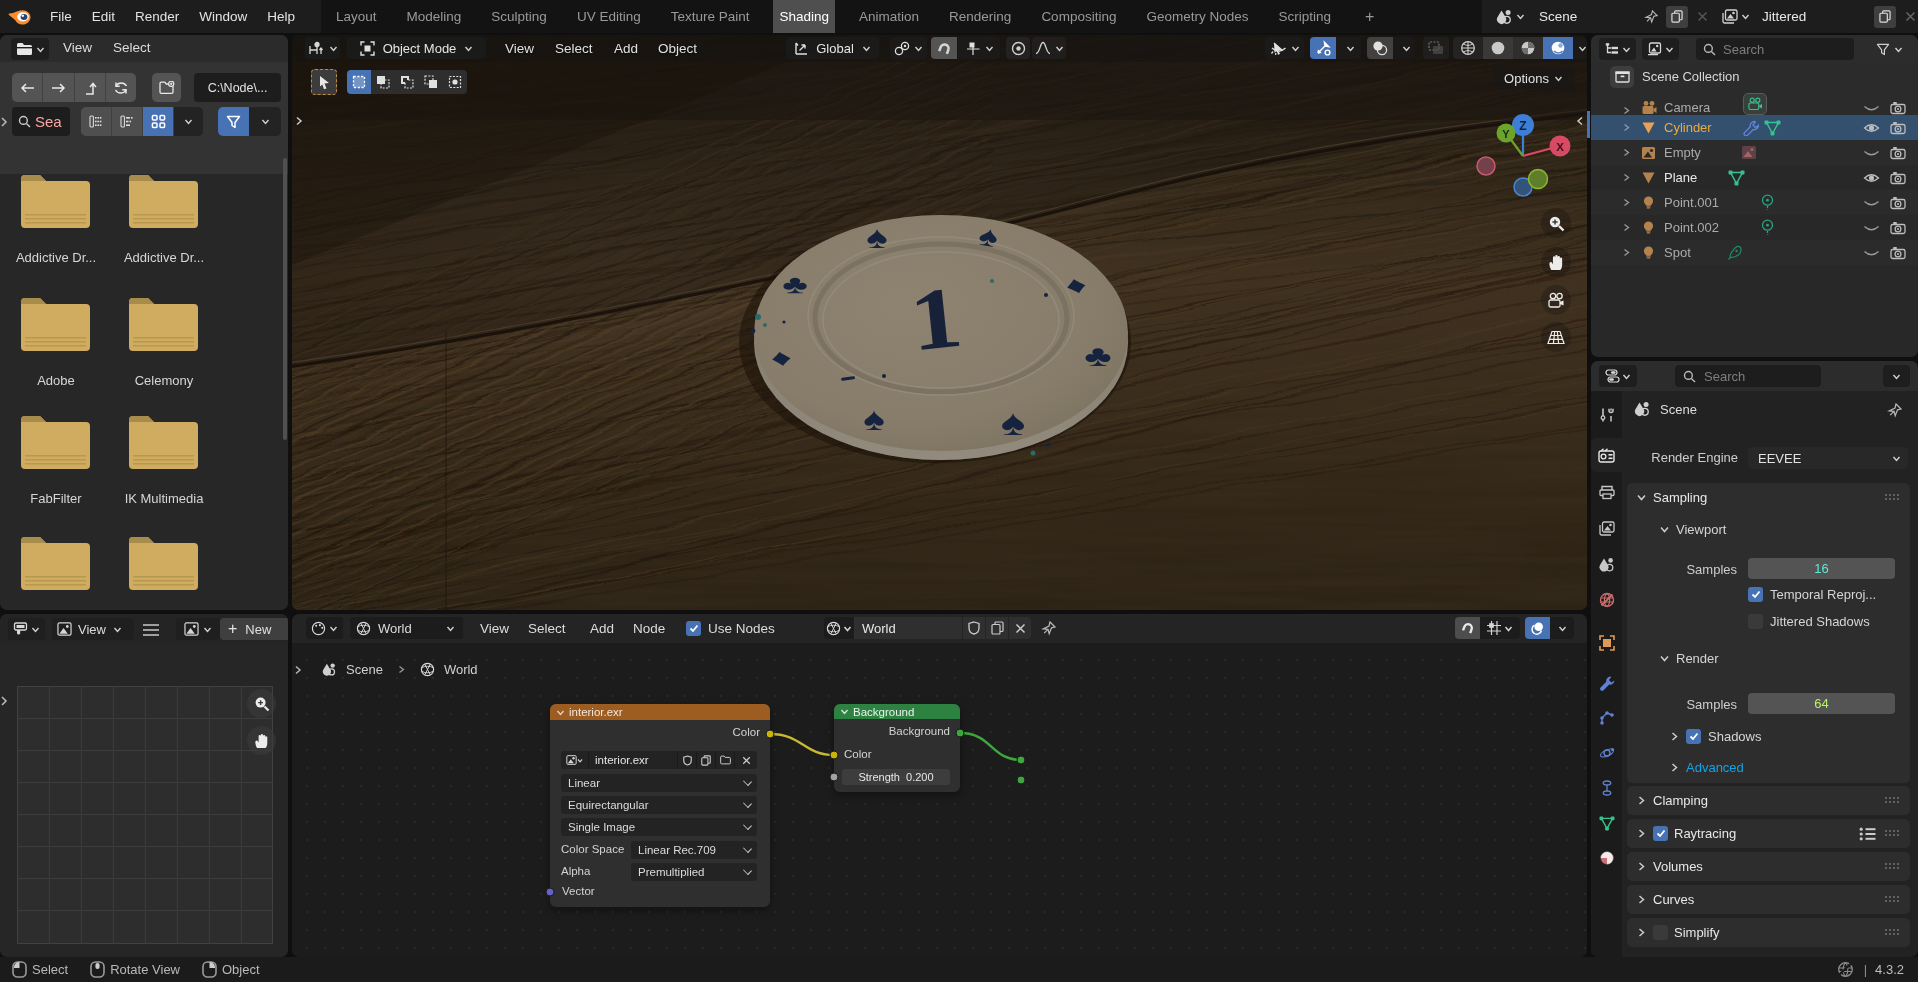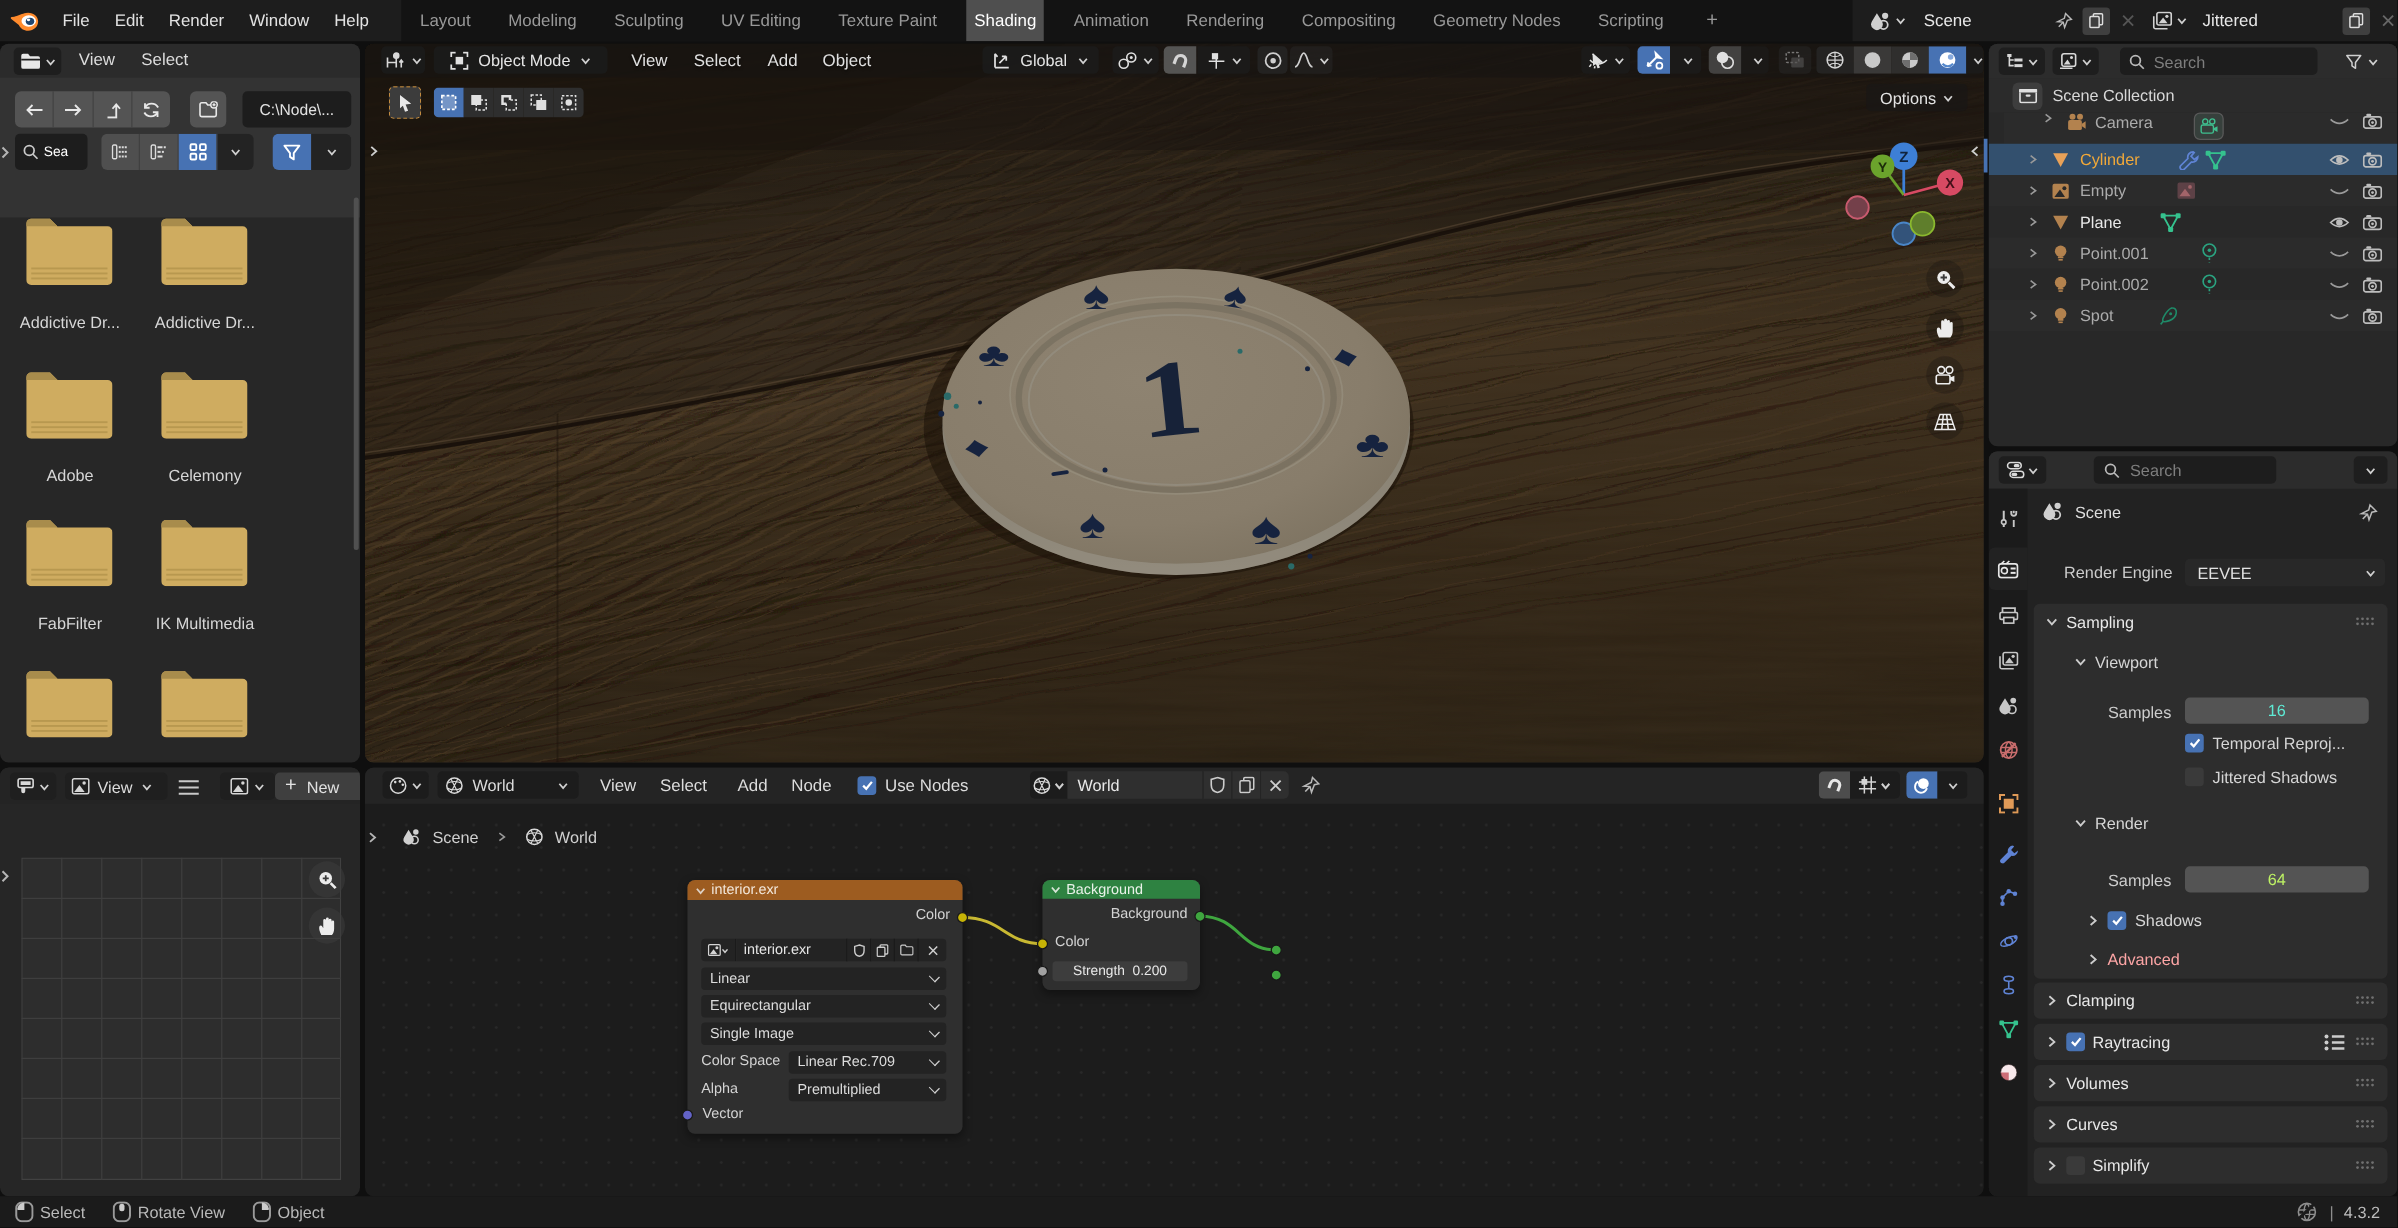--- a/index.html
+++ b/index.html
@@ -158,21 +158,21 @@
         <path d="M12.2 1.6 L12.2 4 M11 2.8 L13.4 2.8" stroke="#e8e8e8" stroke-width="1.1"></path>
       </svg>
   </div>
   <div class="fld" style="position:absolute;left:194px;top:38px;width:87px;height:29px;justify-content:center;font-size:12.5px;color:#e3e3e3;">C:\Node\...</div>
 
   <div class="fld" style="position:absolute;left:12px;top:72px;width:58px;height:29px;">
     <svg width="13" height="13" viewBox="0 0 13 13" style="margin-left:6px;">
         <circle cx="5.4" cy="5.4" r="3.9" fill="none" stroke="#c9c9c9" stroke-width="1.4"></circle>
         <line x1="8.4" y1="8.4" x2="12" y2="12" stroke="#c9c9c9" stroke-width="1.4"></line>
       </svg>
-    <span style="color:#ffffff;font-size:11px;margin-left:4px;">Sea</span>
+    <span style="color:#fca5a5;font-size:15px;margin-left:4px;">Sea</span>
   </div>
   <div style="position:absolute;left:81px;top:72px;width:122px;height:29px;border-radius:5px;overflow:hidden;display:flex;">
     <div style="width:31px;background:#4f4f4f;border-right:1px solid #404040;display:flex;align-items:center;justify-content:center;">
       <svg width="15" height="13" viewBox="0 0 15 13">
           <rect x="1" y="1" width="3.4" height="11" rx="1" fill="none" stroke="#dcdcdc" stroke-width="1.1"></rect>
           <g fill="#dcdcdc">
             <rect x="6" y="2" width="1.6" height="1.6"></rect>
             <rect x="8.4" y="2" width="1.6" height="1.6"></rect>
             <rect x="10.8" y="2" width="1.6" height="1.6"></rect>
             <rect x="6" y="5.7" width="1.6" height="1.6"></rect>
@@ -918,21 +918,21 @@
       <div style="height:27px;display:flex;align-items:center;background:#2b2b2b;">
         <div style="width:24px;height:22px;background:#3d3d3d;border-radius:5px;margin-left:19px;display:flex;align-items:center;justify-content:center;">
           <svg width="15" height="13" viewBox="0 0 15 13">
             <path d="M1 4 L1 11 a1 1 0 0 0 1 1 h11 a1 1 0 0 0 1-1 L14 4" fill="none" stroke="#e0e0e0" stroke-width="1.3"></path>
             <path d="M0.8 1.2 h13.4 a0.6 0.6 0 0 1 0.6 0.6 V4 H0.2 V1.8 a0.6 0.6 0 0 1 0.6 -0.6 Z" fill="#e0e0e0"></path>
             <rect x="5.5" y="5.5" width="4" height="1.8" rx="0.9" fill="#e0e0e0"></rect>
           </svg>
         </div>
         <span style="margin-left:8px;color:#d8d8d8;">Scene Collection</span>
       </div>
-      <div style="height:25px;display:flex;align-items:flex-start;background:#2b2b2b;position:relative;margin-left:12px;">
+      <div style="height:25px;display:flex;align-items:flex-end;background:#2b2b2b;position:relative;">
         <svg width="9" height="9" viewBox="0 0 9 9" style="margin:0 10px 0 31px;flex:none;">
           <path d="M2.5 1.5 L6.5 4.5 L2.5 7.5" stroke="#999999" stroke-width="1.3" fill="none"></path>
         </svg>
         <span style="width:17px;flex:none;display:flex;">
           <svg width="16" height="15" viewBox="0 0 16 15">
             <circle cx="5" cy="3.4" r="2.4" fill="#b3824e"></circle>
             <circle cx="11" cy="3.4" r="2.4" fill="#b3824e"></circle>
             <rect x="1.5" y="6" width="11" height="8" rx="1.5" fill="#b3824e"></rect>
             <path d="M12.5 9 L15.5 7 L15.5 13 L12.5 11 Z" fill="#b3824e"></path>
           </svg>
@@ -1358,21 +1358,21 @@
           <svg width="11" height="11" viewBox="0 0 11 11" style="margin-right:6px;flex:none;">
             <path d="M3.5 2 L7.5 5.5 L3.5 9" stroke="#cccccc" stroke-width="1.5" fill="none"></path>
           </svg>
           <span style="display:inline-flex;width:15px;height:15px;background:#4772b3;border-radius:3px;align-items:center;justify-content:center;flex:none;">
             <svg width="10" height="9" viewBox="0 0 10 9">
               <path d="M1.5 4.5 L4 7 L8.5 1.5" stroke="#ffffff" stroke-width="1.8" fill="none"></path>
             </svg>
           </span>
           <span style="margin-left:7px;">Shadows</span>
         </div>
-        <div style="position:absolute;left:42px;top:277px;display:flex;align-items:center;color:#fca5a5;"><svg width="11" height="11" viewBox="0 0 11 11" style="margin-right:6px;flex:none;">
+        <div style="position:absolute;left:42px;top:277px;display:flex;align-items:center;color:#0ea5e9;"><svg width="11" height="11" viewBox="0 0 11 11" style="margin-right:6px;flex:none;">
             <path d="M3.5 2 L7.5 5.5 L3.5 9" stroke="#cccccc" stroke-width="1.5" fill="none"></path>
           </svg>Advanced</div>
       </div>
       <div style="position:absolute;left:36px;top:425px;width:283px;height:29px;background:#2d2d2d;border-radius:5px;display:flex;align-items:center;padding-left:9px;position:absolute;color:#e8e8e8;">
         <svg width="11" height="11" viewBox="0 0 11 11" style="margin-right:6px;flex:none;">
           <path d="M3.5 2 L7.5 5.5 L3.5 9" stroke="#cccccc" stroke-width="1.5" fill="none"></path>
         </svg>
         <span>Clamping</span>
         <svg width="18" height="10" viewBox="0 0 18 10" style="position:absolute;right:8px;">
           <g fill="#6f6f6f">

